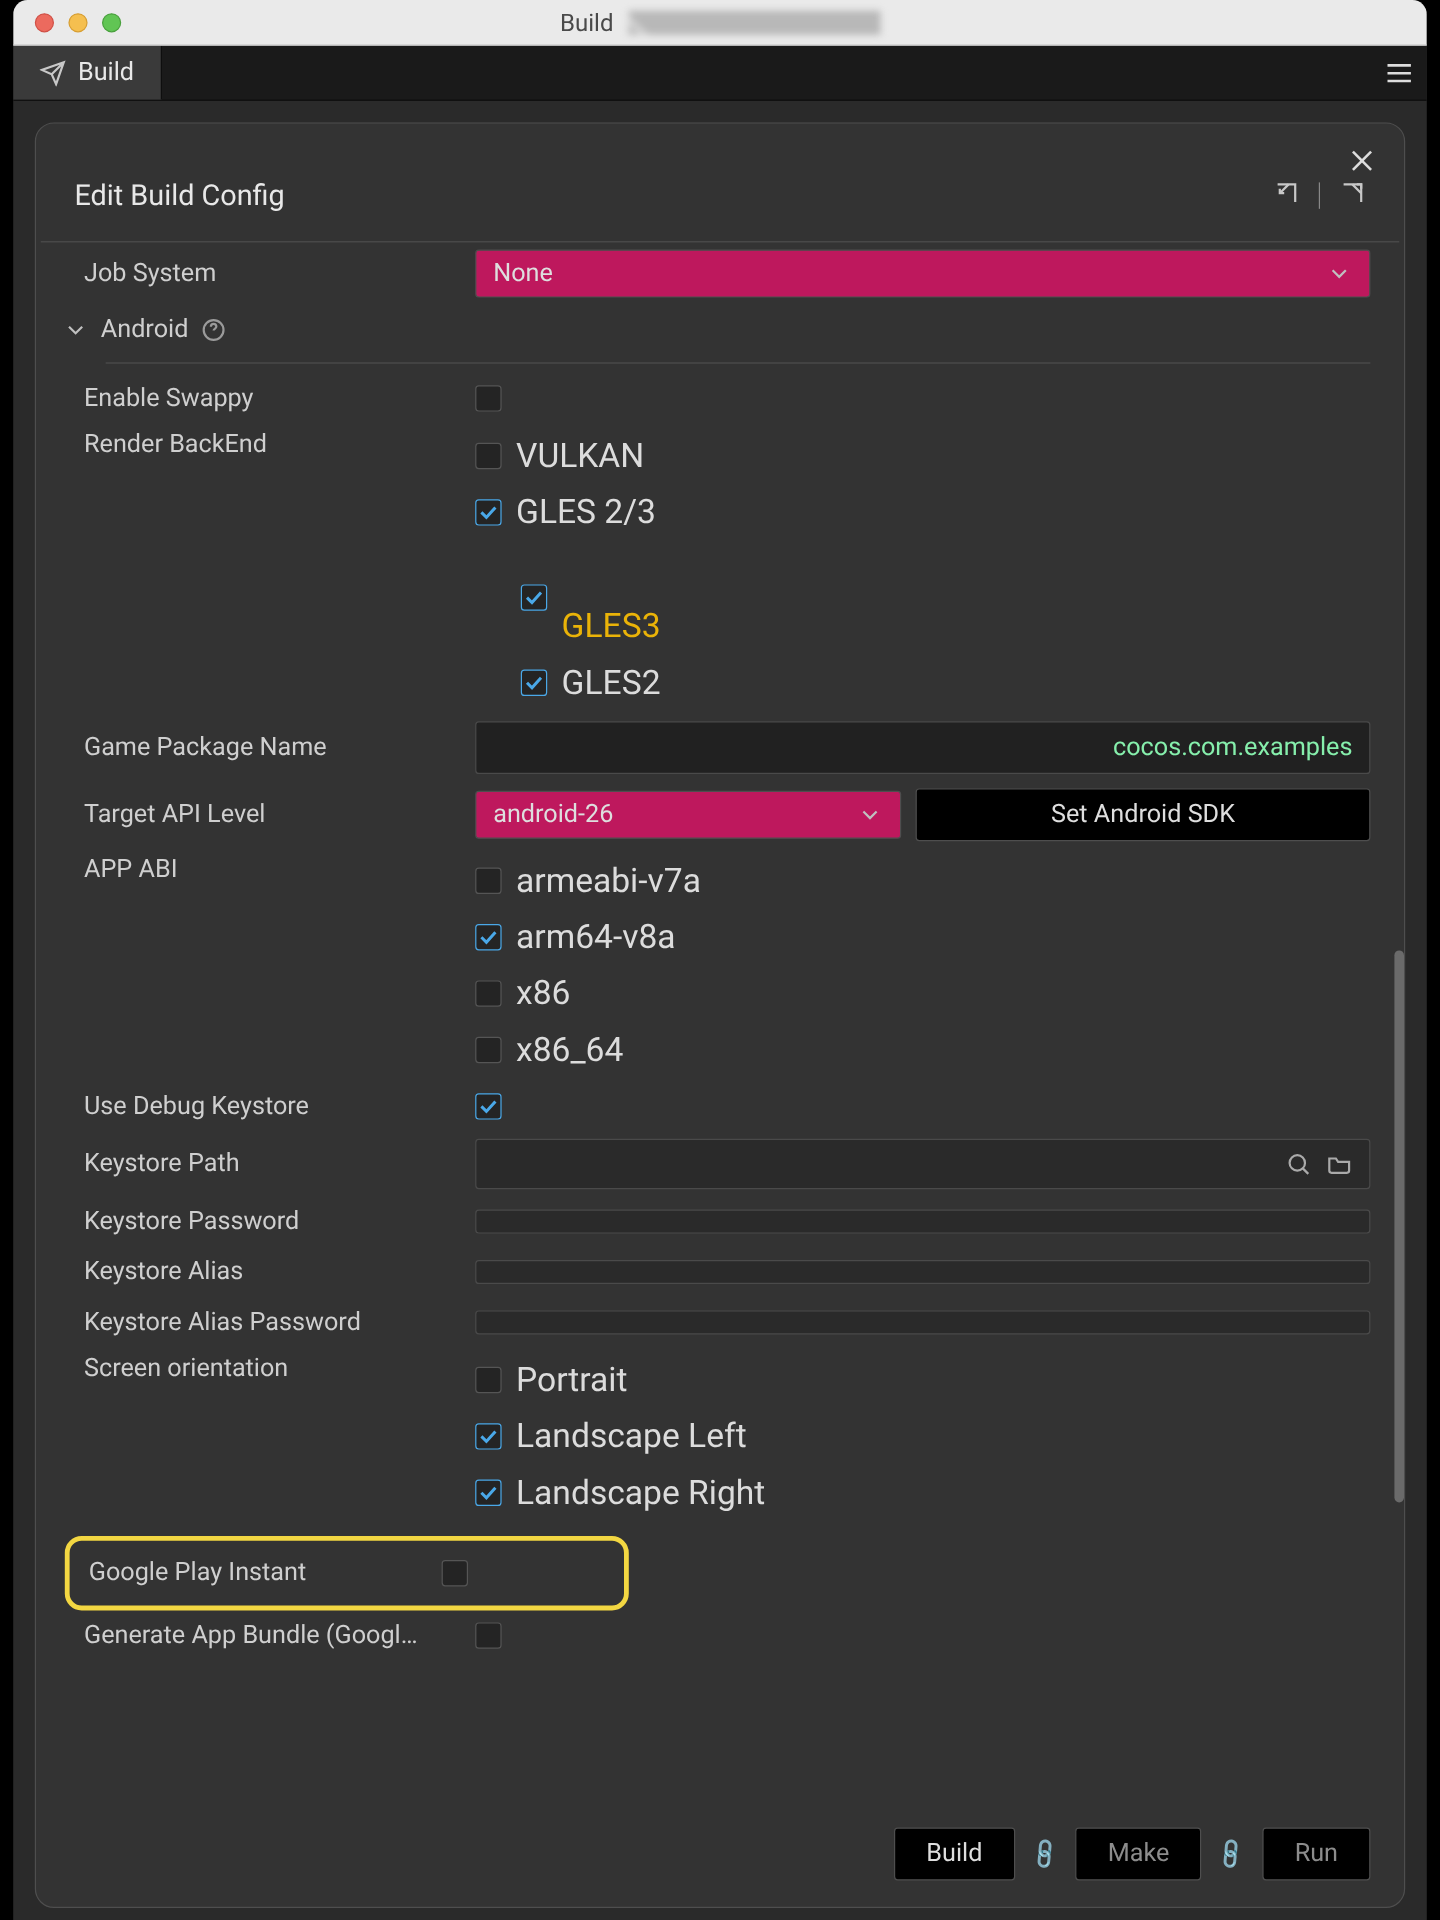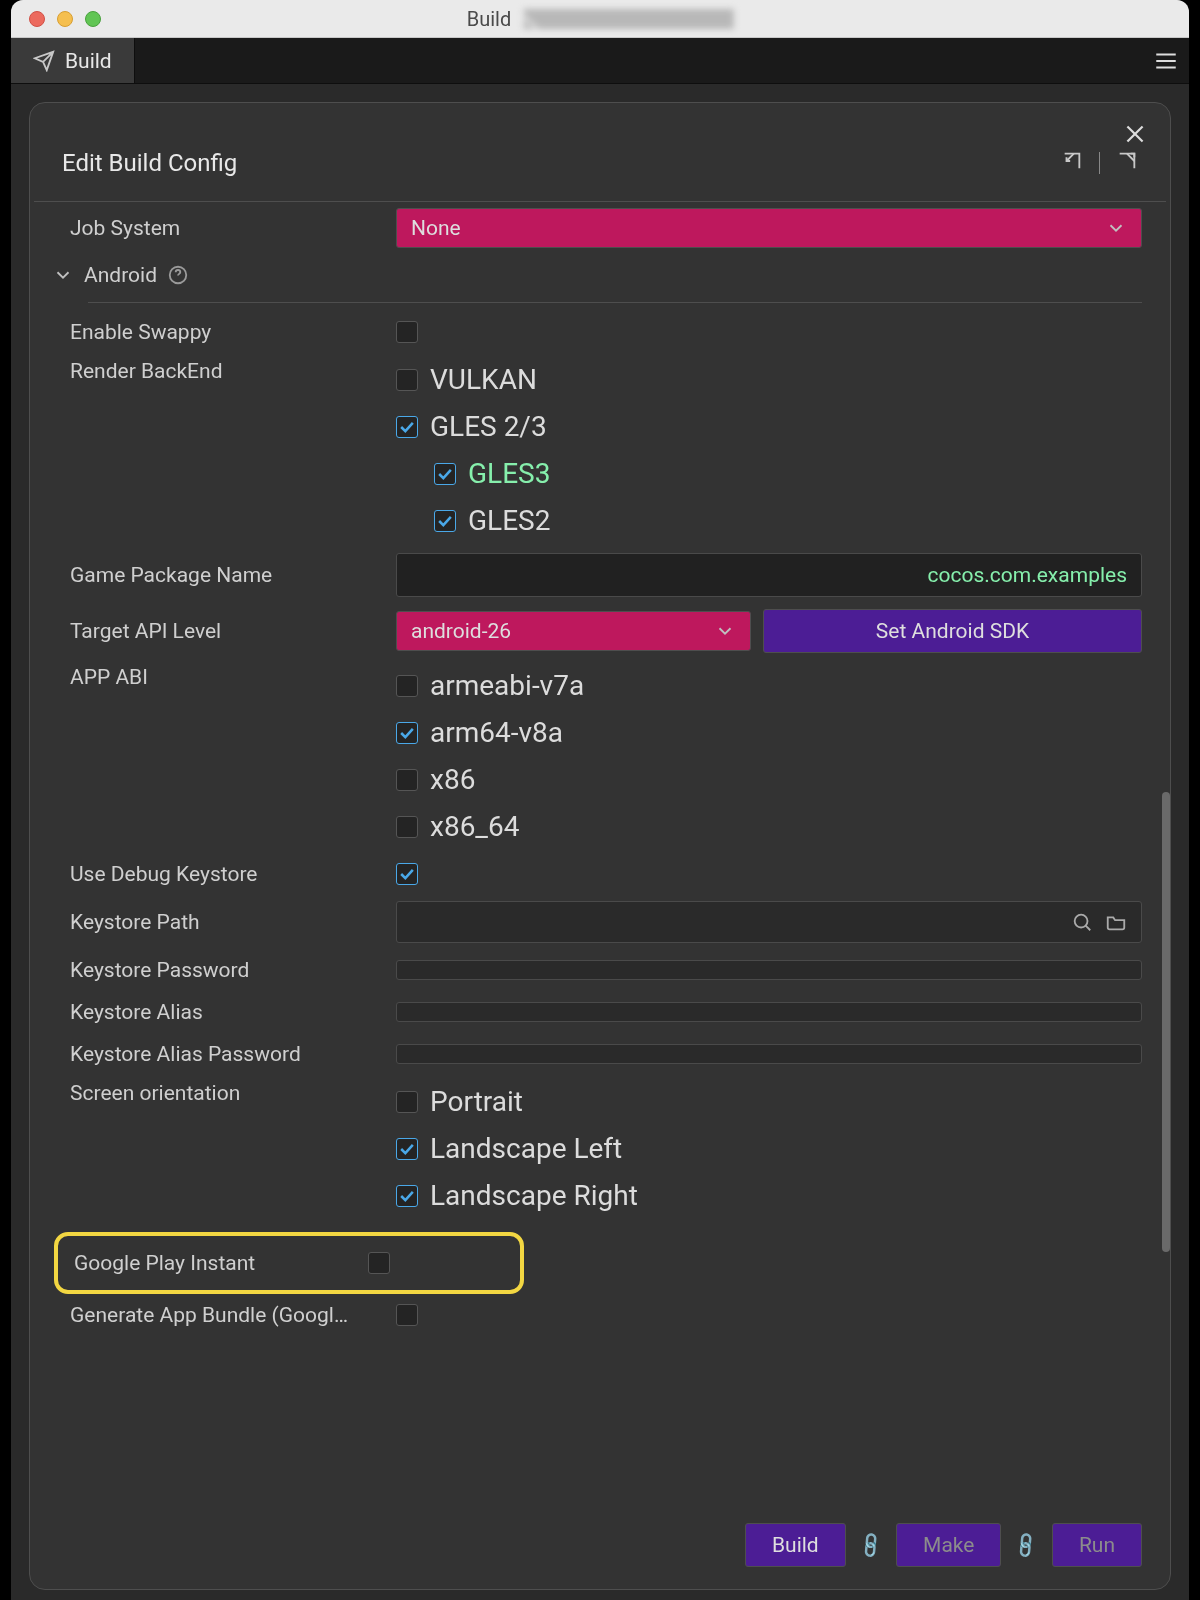--- a/index.html
+++ b/index.html
@@ -180,21 +180,21 @@
     padding: 9px 14px;
     font-size: 21px;
     display: flex;
     justify-content: flex-end;
     align-items: center;
   }
   .textinput.darker { background: #2a2a2a; }
   .textinput .icons { display:flex; gap:12px; color:#aaa; }
   
   .btn {
-    background: #4c1d95;
+    background: #000000;
     border: 1px solid #4e4e4e;
     border-radius: 3px;
     color: #dedede;
     padding: 9px 26px;
     font-size: 21px;
   }
   .btn.muted { color: #8c8c8c; }
   
   .chk {
     width: 22px; height: 22px;
@@ -205,21 +205,21 @@
     align-items: center;
     justify-content: center;
     flex-shrink: 0;
   }
   .chk.on {
     border-color: #4aa8e8;
   }
   .chk.on svg { display:block; }
   .chk svg { display:none; }
   .chk-label { font-size: 28px; }
-  .chk-label.faded { color: #86efac; }
+  .chk-label.faded { color: #eab308; margin-top: 48px; }
   .chk-row { display:flex; align-items:center; gap:12px; }
   .indent1 { padding-left: 38px; }
   
   .vstack { display:flex; flex-direction:column; gap:14px; padding: 4px 0;}
   
   .highlight-row {
     border: 4px solid #f3d742;
     border-radius: 14px;
     padding: 6px 8px 6px 0;
     margin-left: 20px;

